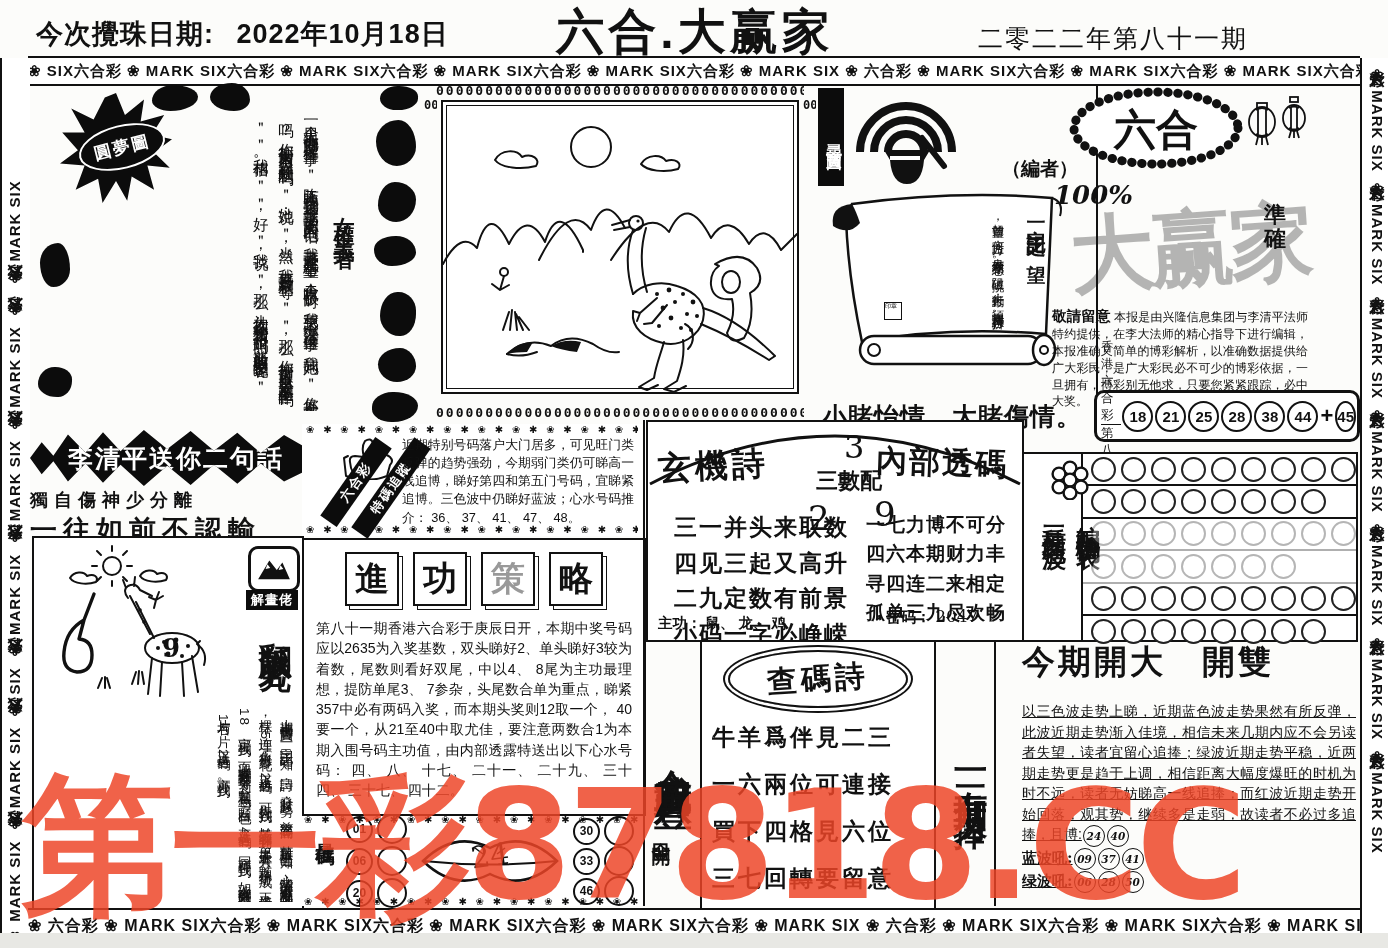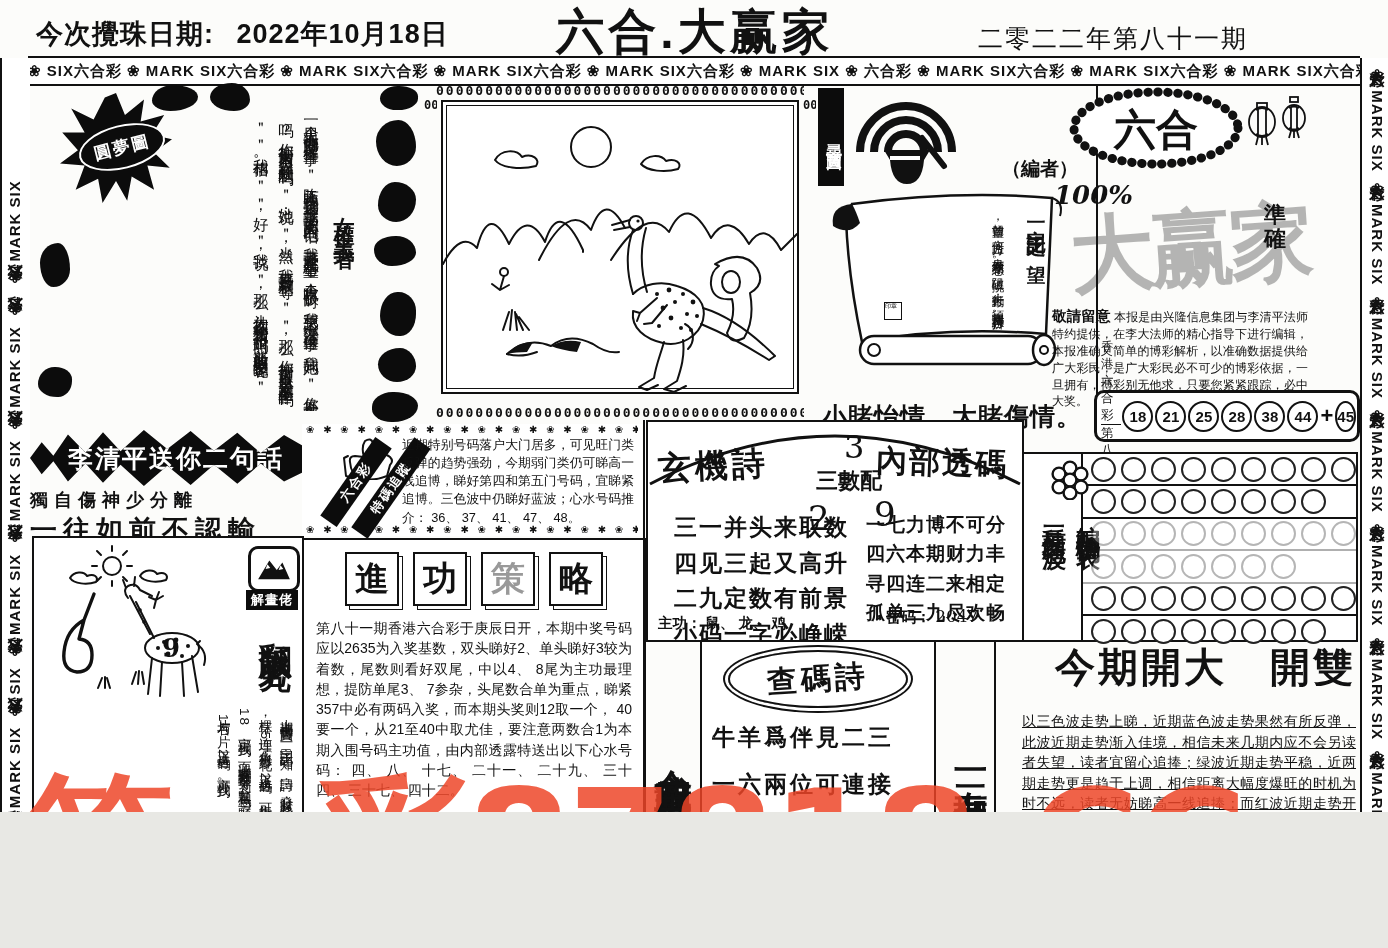--- a/index.html
+++ b/index.html
@@ -1,16 +1,16 @@
 <!DOCTYPE html>
 <html><head>
 <meta charset="utf-8">
 <style>
   html,body{margin:0;padding:0;background:#e8e8e4;}
-  .page{position:relative;width:1388px;height:812px;background:#fcfcfa;color:#111;
+  .page{position:relative;width:1388px;height:933px;background:#fcfcfa;color:#111;
         font-family:"Liberation Sans",sans-serif;overflow:hidden;}
   .abs{position:absolute;}
   .vtext{writing-mode:vertical-rl;text-orientation:mixed;}
   .b{font-weight:bold;}
   .serif{font-family:"DejaVu Serif",serif;}
   
   .strip{font-weight:bold;font-size:15px;white-space:nowrap;overflow:hidden;letter-spacing:1px;background:#fff;}
   .strip.h{line-height:26px;border-top:2px solid #111;border-bottom:2px solid #111;}
   .strip.v{width:28px;letter-spacing:1px;}
   .strip.vl{border-right:2px solid #111;transform:rotate(180deg);}
@@ -368,21 +368,21 @@
           <span class="wave-circle"></span>
           <span class="wave-circle"></span>
           <span class="wave-circle"></span>
           <span class="wave-circle"></span>
           <span class="wave-circle"></span>
         </div>
       </div>
   </div>
 
   <div class="abs" style="left:1022px;top:640px;width:334px;height:266px;">
-    <div class="b" style="font-size:40px;letter-spacing:3px;text-align:right;">今期開大　開雙</div>
+    <div class="b" style="font-size:33px;letter-spacing:3px;">今期開大　開雙</div>
     <div style="font-size:14px;line-height:1.47;text-align:justify;margin-top:16px;text-decoration:underline;">
       <span>以三色波走势上睇，近期蓝色波走势果然有所反弹，此波近期走势渐入佳境，相信未来几期内应不会另读者失望，读者宜留心追捧；绿波近期走势平稳，近两期走势更是趋于上调，相信距离大幅度爆旺的时机为时不远，读者无妨睇高一线追捧；而红波近期走势开始回落，观其势，继续多是走弱，故读者不必过多追捧，且博:</span><span><span class="snum">24</span><span class="snum">40</span></span>
       <div>
         <span class="serif b" style="font-size:15px;">蓝波吼:</span><span><span class="snum">09</span><span class="snum">37</span><span class="snum">41</span></span>
       </div>
       <div>
         <span class="serif b" style="font-size:15px;">绿波吼:</span><span><span class="snum">06</span><span class="snum">28</span><span class="snum">50</span></span>
       </div>
     </div>
   </div>

